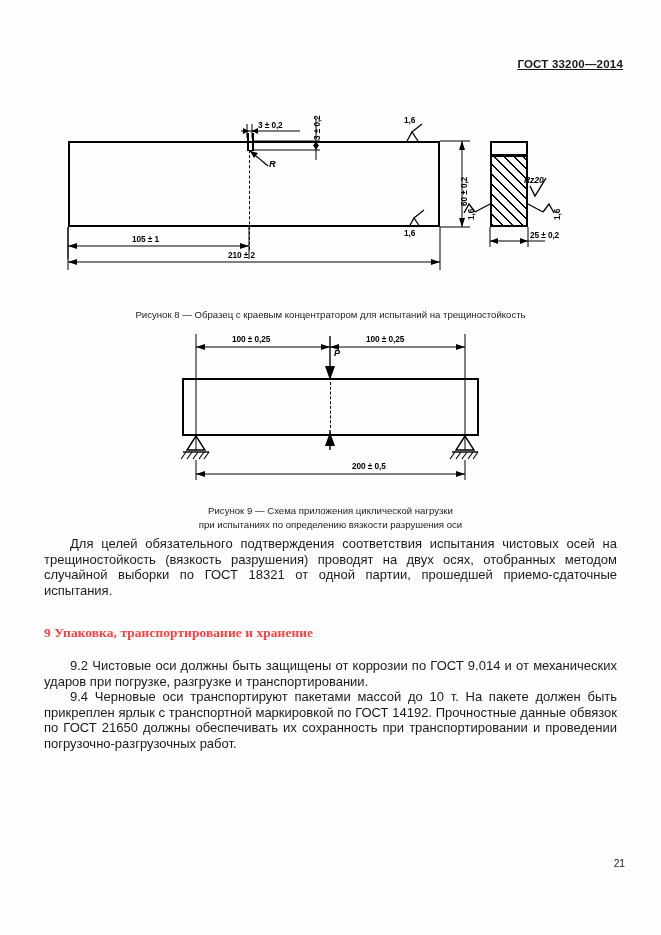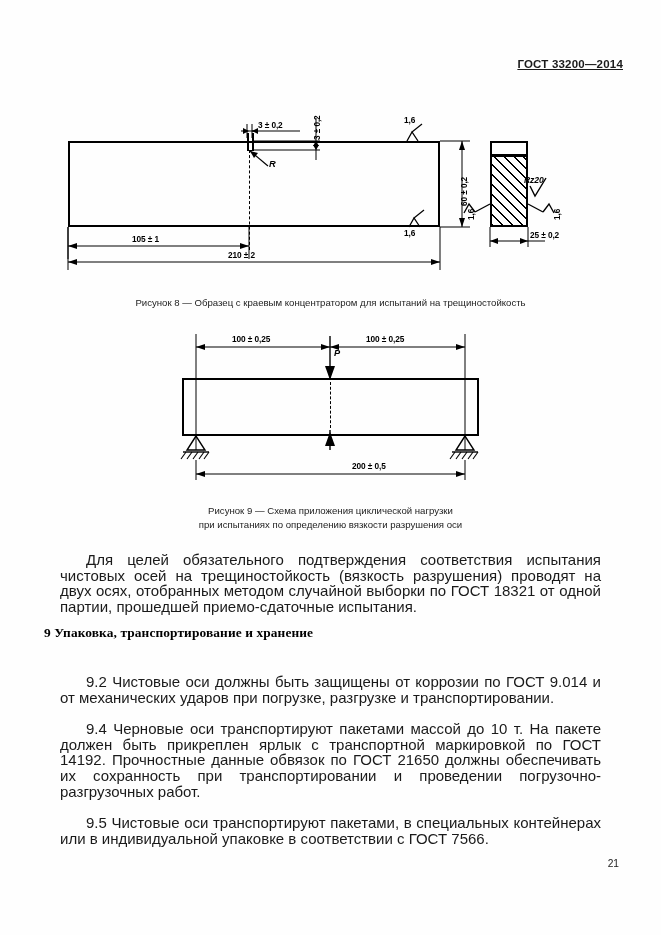--- a/index.html
+++ b/index.html
@@ -85,39 +85,39 @@
   svg.overlay {
     position: absolute;
     left: 0; top: 0;
     overflow: visible;
     pointer-events: none;
   }
 
   
   .body-block { position: absolute; left: 44px; width: 573px; }
   p.para {
-    margin: 16px;
-    font-size: 15px;
+    margin: 0;
+    font-size: 13px;
     line-height: 15.6px;
     text-align: justify;
     text-justify: inter-word;
     color: #1a1a1a;
   }
   p.para.ind { text-indent: 26px; }
   h2.section {
     margin: 0;
     font-family: "Liberation Serif", serif;
     font-size: 13.4px;
     font-weight: bold;
-    color: #000000;
+    color: #ef4444;
     letter-spacing: .1px;
   }
   .folio {
     position: absolute;
-    right: 42px;
+    right: 36px;
     bottom: 66px;
     font-size: 10.2px;
     color: #1a1a1a;
   }
 </style>
 </head>
 <body>
 
 <div class="page">
 
@@ -226,21 +226,21 @@
       <svg class="overlay" width="661" height="210">
         <line x1="490" y1="143" x2="490" y2="163" stroke="#000" stroke-width="1"></line>
         <line x1="528" y1="143" x2="528" y2="163" stroke="#000" stroke-width="1"></line>
         <line x1="490" y1="157" x2="545" y2="157" stroke="#000" stroke-width="1"></line>
         <path d="M 490 157 L 498 154 L 498 160 Z" fill="#000"></path>
         <path d="M 528 157 L 520 154 L 520 160 Z" fill="#000"></path>
       </svg>
       <div class="dim-txt" style="left:530px; top:146px;">25 ± 0,2</div>
     </div>
 
-    <div class="caption" style="margin-top:2px;">Рисунок 8 — Образец с краевым концентратором для испытаний на трещиностойкость</div>
+    <div class="caption" style="margin-top:14px;">Рисунок 8 — Образец с краевым концентратором для испытаний на трещиностойкость</div>
   </div>
 
   <div class="figure" style="top:322px;">
     <div class="fig-canvas" style="height:165px;">
 
       <div class="box-outline" style="left:182px; top:56px; width:297px; height:58px;"></div>
 
       <svg class="overlay" width="661" height="165">
         <line x1="196" y1="12" x2="196" y2="128" stroke="#000" stroke-width="1"></line>
         <line x1="465" y1="12" x2="465" y2="128" stroke="#000" stroke-width="1"></line>
@@ -308,17 +308,16 @@
 
   <div class="body-block" style="top:536px;">
     <p class="para ind">Для целей обязательного подтверждения соответствия испытания чистовых осей на трещиностойкость (вязкость разрушения) проводят на двух осях, отобранных методом случайной выборки по ГОСТ 18321 от одной партии, прошедшей приемо-сдаточные испытания.</p>
   </div>
 
   <h2 class="section" style="position:absolute; left:44px; top:625px;">9  Упаковка, транспортирование и хранение</h2>
 
   <div class="body-block" style="top:658px;">
     <p class="para ind">9.2 Чистовые оси должны быть защищены от коррозии по ГОСТ 9.014 и от механических ударов при погрузке, разгрузке и транспортировании.</p>
     <p class="para ind">9.4  Черновые оси транспортируют пакетами массой до 10 т. На пакете должен быть прикреплен ярлык с транспортной маркировкой по ГОСТ 14192. Прочностные данные обвязок по ГОСТ 21650 должны обеспечивать их сохранность при транспортировании и проведении погрузочно-разгрузочных работ.</p>
-    <p class="para ind">9.5  Чистовые оси транспортируют пакетами, в специальных контейнерах или в индивидуальной упаковке в соответствии с ГОСТ 7566.</p>
   </div>
 
   <div class="folio">21</div>
 </div>
 
 </body></html>

